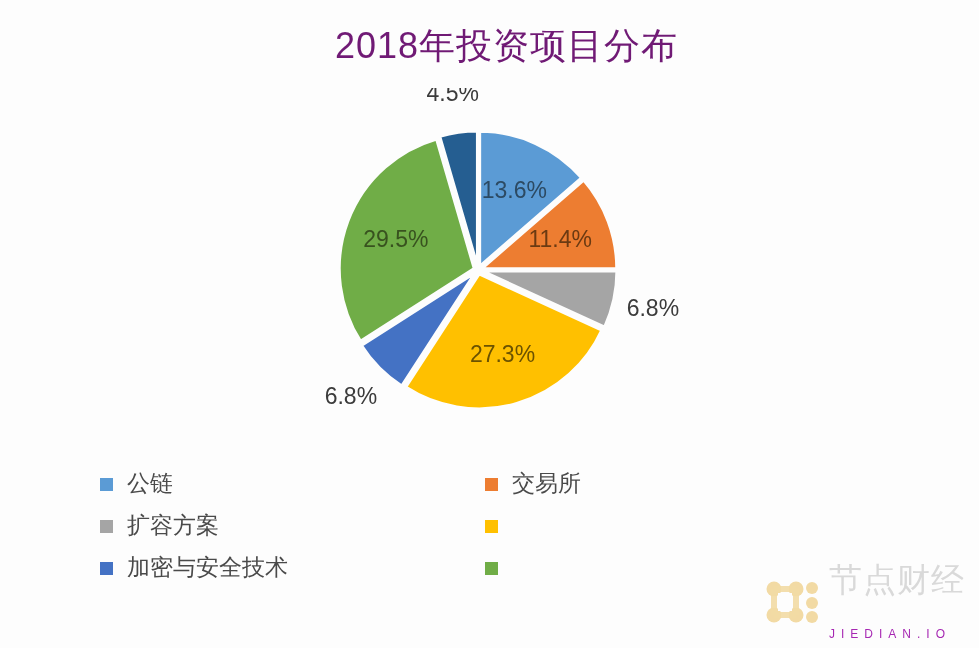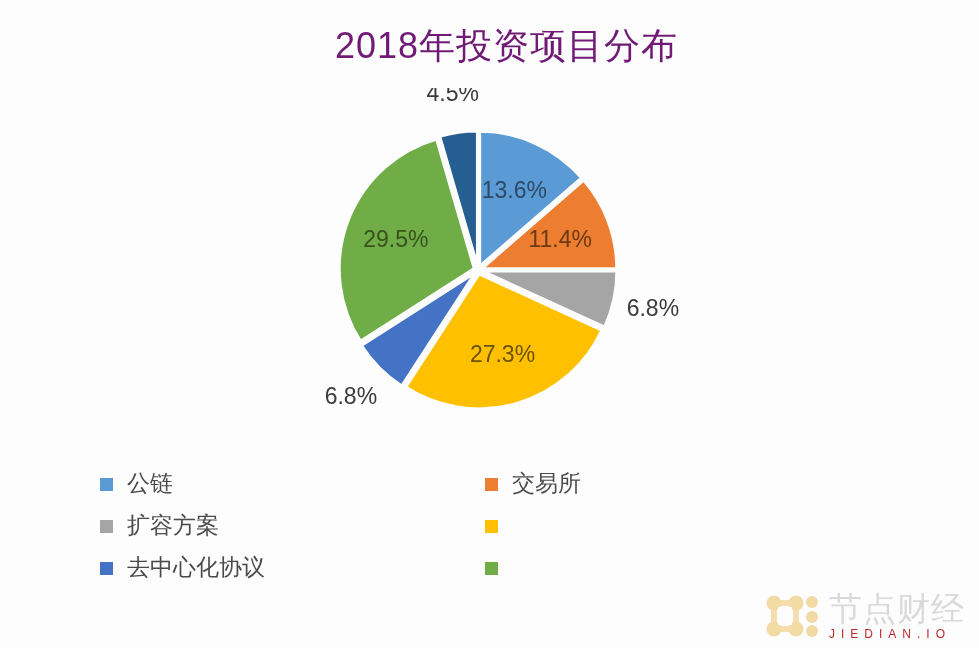--- a/index.html
+++ b/index.html
@@ -97,34 +97,35 @@
   #watermark-mark {
     width: 54px;
     height: 46px;
     margin-right: 10px;
     flex: 0 0 54px;
   }
   #watermark-text {
     display: flex;
     flex-direction: column;
     justify-content: center;
+    gap: 12px;
   }
   #watermark-name {
     font-size: 33px;
     color: #d8d8d8;
     line-height: 34px;
     letter-spacing: 1px;
     white-space: nowrap;
   }
   #watermark-domain {
     font-size: 12px;
-    color: #b91c1c;
+    color: #a21caf;
     letter-spacing: 6px;
     line-height: 15px;
-    margin-top: 1px;
+    margin-top: 18px;
     white-space: nowrap;
   }
 </style>
 </head>
 <body>
 
 <div id="chart-title">2018年投资项目分布</div>
 
 <div id="pie-area">
   <svg id="pie-svg" viewBox="0 0 470 340">
@@ -160,21 +161,21 @@
     </div>
     <div class="legend-item">
       <span class="legend-swatch" style="background: rgb(165, 165, 165);"></span>
       <span class="legend-label">扩容方案</span>
     </div>
     <div class="legend-item">
       <span class="legend-swatch" style="background: rgb(255, 192, 0);"></span>
     </div>
     <div class="legend-item">
       <span class="legend-swatch" style="background: rgb(68, 114, 196);"></span>
-      <span class="legend-label">去中心化协议</span>
+      <span class="legend-label">加密与安全技术</span>
     </div>
     <div class="legend-item">
       <span class="legend-swatch" style="background: rgb(112, 173, 71);"></span>
     </div>
   </div>
 
 <div id="watermark">
   <svg id="watermark-mark" viewBox="0 0 54 46">
     <g fill="#F2D9A0">
       <circle cx="9" cy="9" r="7.5"></circle>

